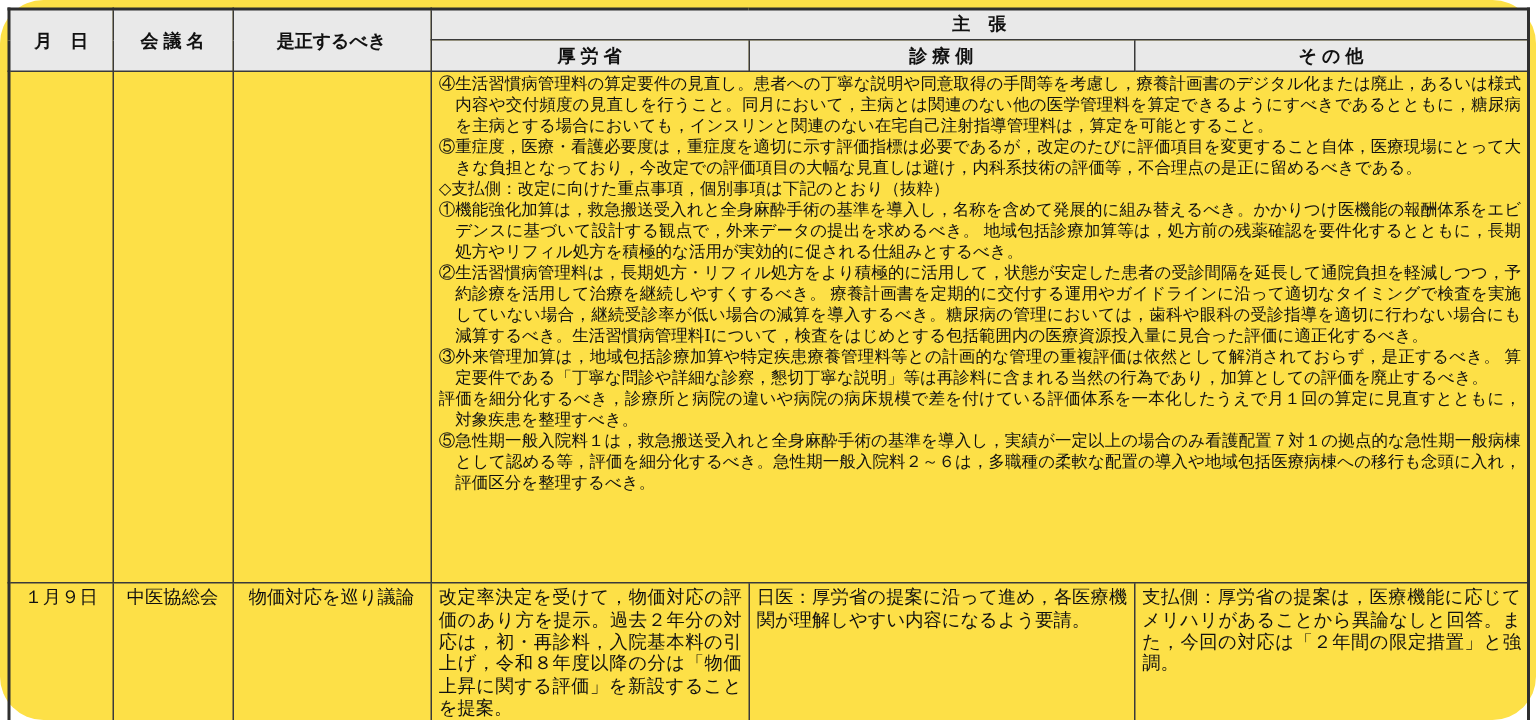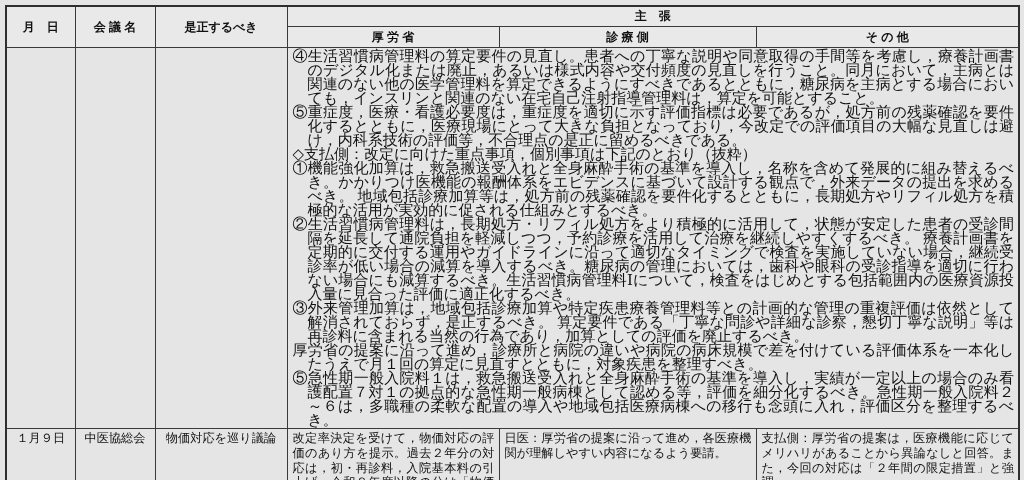--- a/index.html
+++ b/index.html
@@ -2,21 +2,21 @@
 <html><head>
 <meta charset="utf-8">
 <style>
   html,body{margin:0;padding:0;background:#ffffff;}
   body{
     width:1024px;height:480px;overflow:hidden;
     font-family:"Liberation Serif","DejaVu Serif",serif;
     color:#111;
     -webkit-font-smoothing:antialiased;
   }
-  .sheet{position:relative;width:1024px;height:480px;background:#e5e5e5;}
+  .sheet{position:relative;width:1024px;height:480px;background:#fde047;border-radius:29px;}
   table.minutes{
     position:absolute;left:5px;top:5px;
     width:1013px;
     border-collapse:collapse;
     table-layout:fixed;
     border:2px solid #2f2f2f;
   }
   col.c-date{width:69px;}
   col.c-meeting{width:80px;}
   col.c-theme{width:132px;}
@@ -37,21 +37,21 @@
     vertical-align:middle;
     padding:1px 2px;
     color:#111;
   }
   tr.hrow1 th{height:17px;}
   tr.hrow2 th{height:18px;}
   tr.row-continuation td{height:336px;}
   tr.row-meeting td{height:87px;}
   td.bigcell{
     padding:1px 4px 1px 5px;
-    font-size:15px;
+    font-size:11px;
     line-height:14px;
     text-align:justify;
     text-justify:inter-ideograph;
   }
   td.bigcell p{
     margin:0;
     text-indent:-1em;
     padding-left:1em;
   }
   td.smallcell{
@@ -95,26 +95,26 @@
         <th>そ の 他</th>
       </tr>
     </thead>
     <tbody>
       <tr class="row-continuation">
         <td class="labelcell"></td>
         <td class="labelcell"></td>
         <td class="labelcell"></td>
         <td colspan="3" class="bigcell">
             <p>④生活習慣病管理料の算定要件の見直し。患者への丁寧な説明や同意取得の手間等を考慮し，療養計画書のデジタル化または廃止，あるいは様式内容や交付頻度の見直しを行うこと。同月において，主病とは関連のない他の医学管理料を算定できるようにすべきであるとともに，糖尿病を主病とする場合においても，インスリンと関連のない在宅自己注射指導管理料は，算定を可能とすること。</p>
-            <p>⑤重症度，医療・看護必要度は，重症度を適切に示す評価指標は必要であるが，処方前の残薬確認を要件化するとともに，医療現場にとって大きな負担となっており，今改定での評価項目の大幅な見直しは避け，内科系技術の評価等，不合理点の是正に留めるべきである。</p>
+            <p>⑤重症度，医療・看護必要度は，重症度を適切に示す評価指標は必要であるが，改定のたびに評価項目を変更すること自体，医療現場にとって大きな負担となっており，今改定での評価項目の大幅な見直しは避け，内科系技術の評価等，不合理点の是正に留めるべきである。</p>
             <p>◇支払側：改定に向けた重点事項，個別事項は下記のとおり（抜粋）</p>
             <p>①機能強化加算は，救急搬送受入れと全身麻酔手術の基準を導入し，名称を含めて発展的に組み替えるべき。かかりつけ医機能の報酬体系をエビデンスに基づいて設計する観点で，外来データの提出を求めるべき。 地域包括診療加算等は，処方前の残薬確認を要件化するとともに，長期処方やリフィル処方を積極的な活用が実効的に促される仕組みとするべき。</p>
             <p>②生活習慣病管理料は，長期処方・リフィル処方をより積極的に活用して，状態が安定した患者の受診間隔を延長して通院負担を軽減しつつ，予約診療を活用して治療を継続しやすくするべき。 療養計画書を定期的に交付する運用やガイドラインに沿って適切なタイミングで検査を実施していない場合，継続受診率が低い場合の減算を導入するべき。糖尿病の管理においては，歯科や眼科の受診指導を適切に行わない場合にも減算するべき。生活習慣病管理料Ⅰについて，検査をはじめとする包括範囲内の医療資源投入量に見合った評価に適正化するべき。</p>
             <p>③外来管理加算は，地域包括診療加算や特定疾患療養管理料等との計画的な管理の重複評価は依然として解消されておらず，是正するべき。 算定要件である「丁寧な問診や詳細な診察，懇切丁寧な説明」等は再診料に含まれる当然の行為であり，加算としての評価を廃止するべき。</p>
-            <p>厚労省の提案に沿って進め，診療所と病院の違いや病院の病床規模で差を付けている評価体系を一本化したうえで月１回の算定に見直すとともに，対象疾患を整理すべき。</p>
+            <p>評価を細分化するべき，診療所と病院の違いや病院の病床規模で差を付けている評価体系を一本化したうえで月１回の算定に見直すとともに，対象疾患を整理すべき。</p>
             <p>⑤急性期一般入院料１は，救急搬送受入れと全身麻酔手術の基準を導入し，実績が一定以上の場合のみ看護配置７対１の拠点的な急性期一般病棟として認める等，評価を細分化するべき。急性期一般入院料２～６は，多職種の柔軟な配置の導入や地域包括医療病棟への移行も念頭に入れ，評価区分を整理するべき。</p>
           </td>
       </tr>
       <tr class="row-meeting">
         <td class="labelcell">１月９日</td>
         <td class="labelcell">中医協総会</td>
         <td class="labelcell">物価対応を巡り議論</td>
         <td class="smallcell">改定率決定を受けて，物価対応の評価のあり方を提示。過去２年分の対応は，初・再診料，入院基本料の引上げ，令和８年度以降の分は「物価上昇に関する評価」を新設することを提案。</td>
         <td class="smallcell">日医：厚労省の提案に沿って進め，各医療機関が理解しやすい内容になるよう要請。</td>
         <td class="smallcell">支払側：厚労省の提案は，医療機能に応じてメリハリがあることから異論なしと回答。また，今回の対応は「２年間の限定措置」と強調。</td>

